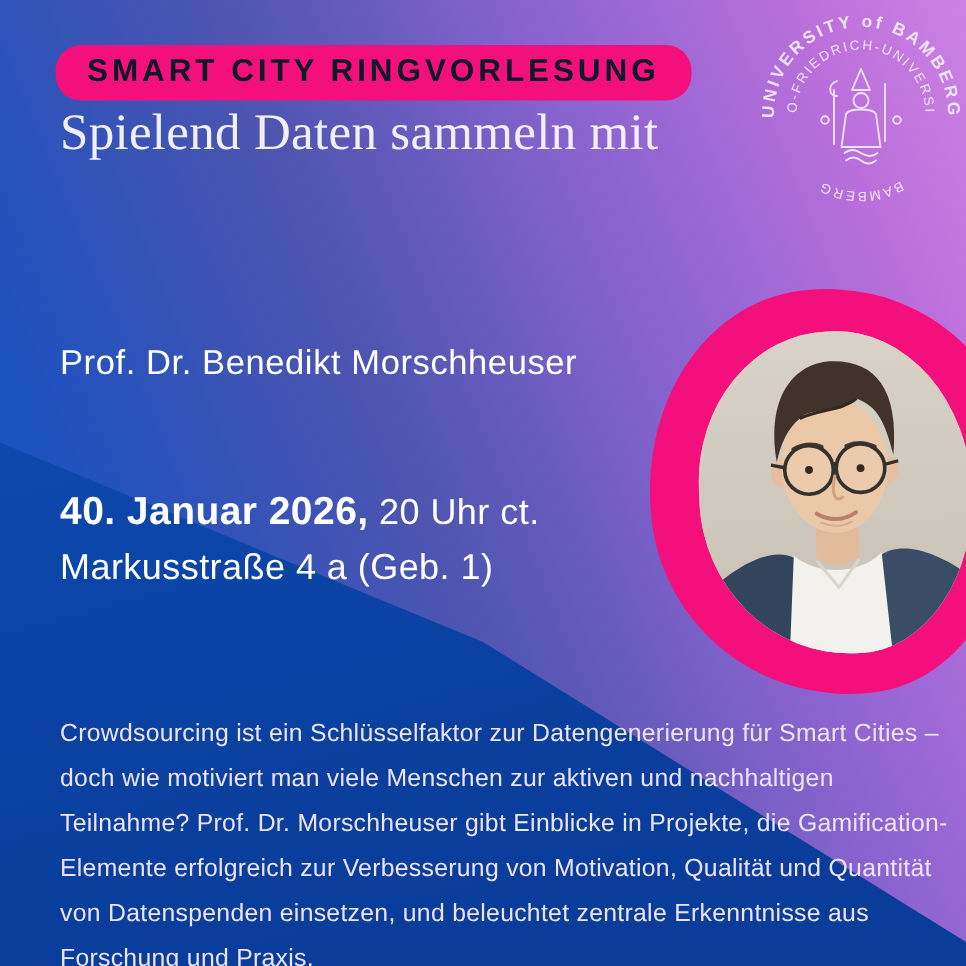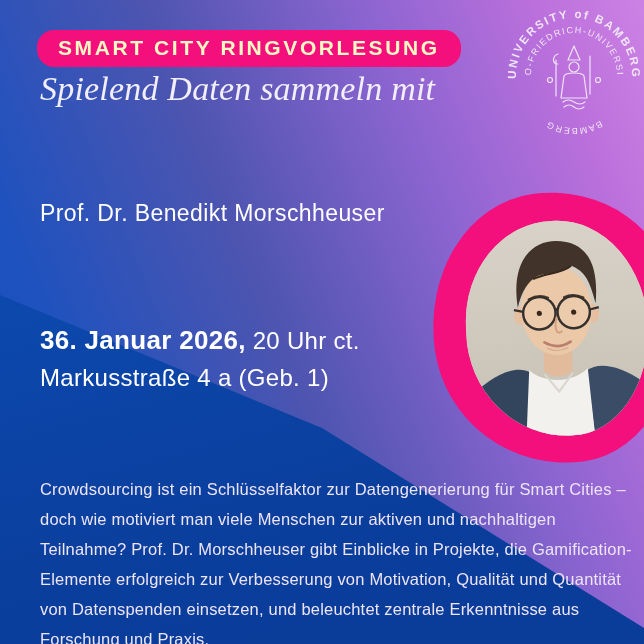--- a/index.html
+++ b/index.html
@@ -9,40 +9,40 @@
     background:linear-gradient(68deg,#1150C0 0%,#1F52BE 20%,#4E55B0 45%,#8A64D0 68%,#BC70DC 88%,#CC82E4 100%);
   }
   .blue-wedge{
     position:absolute;inset:0;
     background:linear-gradient(165deg,#1254C4 0%,#0D49AE 35%,#0A3E9C 75%,#0A3C99 100%);
     clip-path:polygon(0 295px,322px 428px,644px 628px,644px 644px,0 644px);
   }
   
   .badge{
     position:absolute;left:37px;top:30px;
-    background:#F4107C;color:#fef9c3;
+    background:#F4107C;color:#0f172a;
     font-size:21px;font-weight:bold;letter-spacing:2.6px;
     padding:6px 21px 7px 21px;border-radius:17px;
     white-space:nowrap;
     text-align:center;
   }
   
   .title{
     position:absolute;left:40px;top:68px;width:560px;
     font-family:"Liberation Serif",serif;font-size:34px;line-height:41px;
-    color:#F2EFFA;font-weight:normal;letter-spacing:0.2px;font-style:italic;
+    color:#F2EFFA;font-weight:normal;letter-spacing:0.2px;
   }
   
   .seal{position:absolute;left:498px;top:0px;width:152px;height:152px;opacity:0.95;}
   .seal text{fill:#F2EAF8;font-family:"Liberation Sans",sans-serif;}
   .seal .ring-big{font-size:11.5px;letter-spacing:2px;font-weight:bold;}
   .seal .ring-small{font-size:9px;letter-spacing:1.5px;}
   .seal path.line, .seal circle.line, .seal ellipse.line{fill:none;stroke:#F2EAF8;stroke-width:1.2;stroke-linecap:round;stroke-linejoin:round;}
   
-  .speaker-name{position:absolute;left:40px;top:200px;font-size:23px;color:#FFFFFF;letter-spacing:0.4px;}
+  .speaker-name{position:absolute;left:40px;top:228px;font-size:23px;color:#FFFFFF;letter-spacing:0.4px;}
   .speaker-aff{position:absolute;left:40px;top:244px;font-size:13.5px;line-height:20px;color:#F2EDF9;letter-spacing:0.2px;}
   
   .event{position:absolute;left:40px;top:322px;color:#FFFFFF;font-size:24px;line-height:37px;letter-spacing:0.3px;}
   .event .date{font-weight:bold;font-size:26px;}
   
   .desc{
     position:absolute;left:40px;top:474px;width:600px;
     color:#EDE4F6;font-size:16.5px;line-height:30px;letter-spacing:0.2px;
   }
   
@@ -93,21 +93,21 @@
       <path class="line" d="M 16,-20 L 16,18"></path>
       <path class="line" d="M -11,26 q 5,-4 11,0 q 6,4 11,0 M -10,31 q 5,-4 10,0 q 5,4 10,0"></path>
       <circle class="line" r="2.5" cx="-24" cy="4"></circle>
       <circle class="line" r="2.5" cx="24" cy="4"></circle>
     </g>
   </svg>
 
   <div class="speaker-name">Prof. Dr. Benedikt Morschheuser</div>
 
   <div class="event">
-    <div><span class="date">36. Januar 2026,</span><span> 20 Uhr ct.</span></div>
+    <div><span class="date">40. Januar 2026,</span><span> 20 Uhr ct.</span></div>
     <div>Markusstraße 4 a (Geb. 1)</div>
   </div>
 
   <div class="desc">Crowdsourcing ist ein Schlüsselfaktor zur Datengenerierung für Smart Cities – doch wie motiviert man viele Menschen zur aktiven und nachhaltigen Teilnahme? Prof. Dr. Morschheuser gibt Einblicke in Projekte, die Gamification-Elemente erfolgreich zur Verbesserung von Motivation, Qualität und Quantität von Datenspenden einsetzen, und beleuchtet zentrale Erkenntnisse aus Forschung und Praxis.</div>
 
   <div class="photo-blob">
     <div class="photo-frame">
       <svg viewBox="0 0 180 215" preserveAspectRatio="xMidYMid slice" aria-hidden="true">
         <defs>
           <linearGradient id="bgGrad" x1="0" y1="0" x2="0" y2="1">

